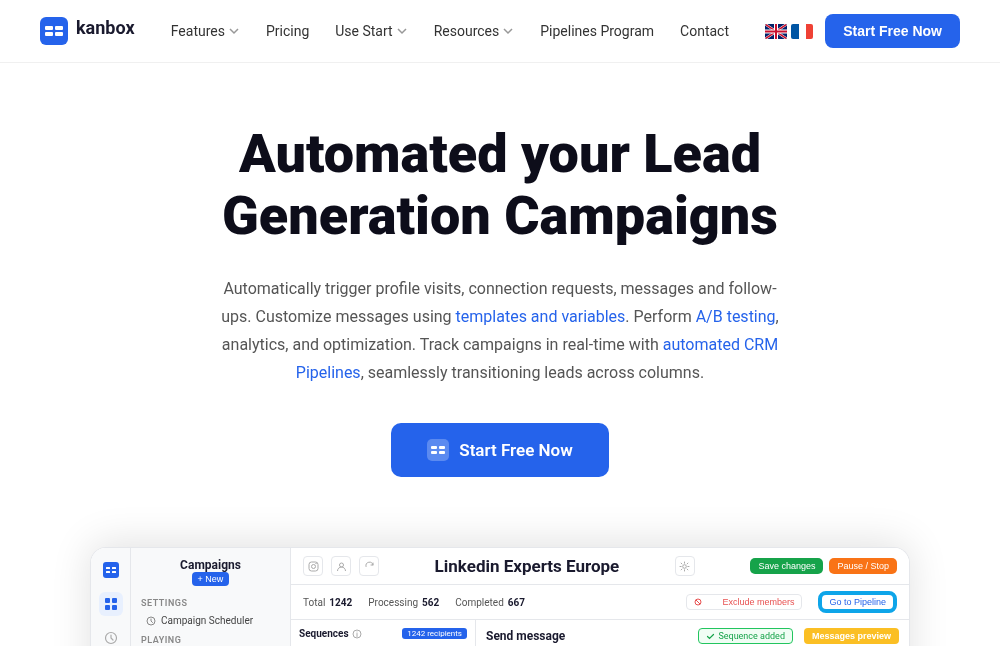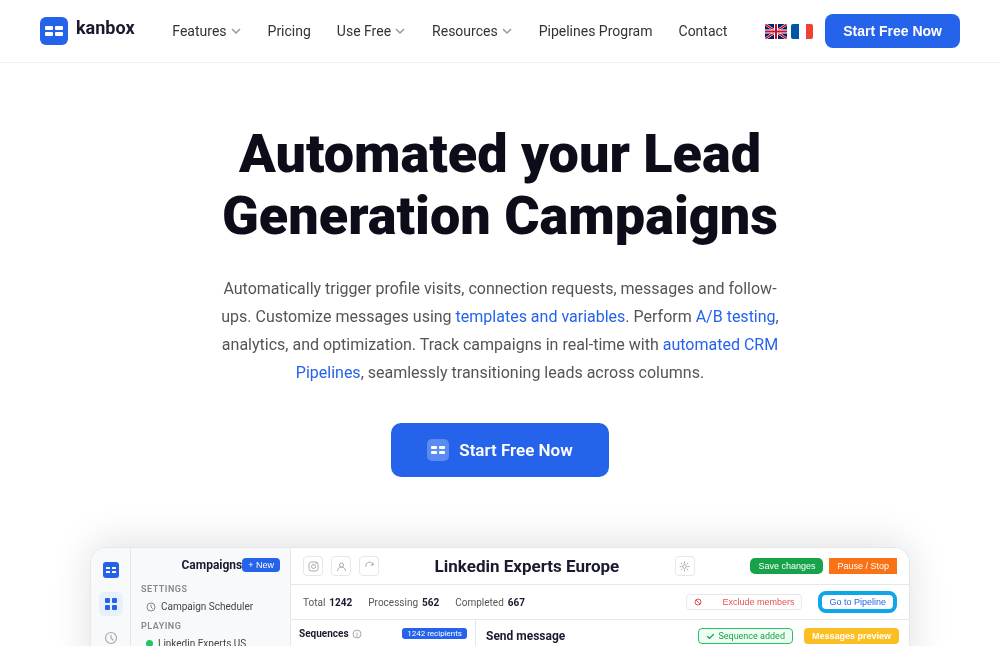--- a/index.html
+++ b/index.html
@@ -185,22 +185,23 @@
     
     .db-left-panel {
       width: 160px;
       background: #f8f9fa;
       border-right: 1px solid #e5e7eb;
       padding: 10px 0;
     }
     .db-panel-header {
       display: flex;
       align-items: center;
-      justify-content: flex-end;
+      justify-content: space-between;
       padding: 0 10px 8px;
+      flex-direction: column;
     }
     .db-panel-title {
       font-size: 12px;
       font-weight: 700;
       color: #1a1a2e;
     }
     .db-new-btn {
       background: #2563eb;
       color: #fff;
       border: none;
@@ -266,21 +267,21 @@
       border: none;
       border-radius: 5px;
       font-size: 9px;
       padding: 3px 8px;
       cursor: pointer;
     }
     .db-btn-orange {
       background: #f97316;
       color: #fff;
       border: none;
-      border-radius: 0;
+      border-radius: 5px;
       font-size: 9px;
       padding: 3px 8px;
       cursor: pointer;
     }
     .db-topbar-icons {
       display: flex;
       gap: 8px;
       align-items: center;
     }
     .db-topbar-icon {
@@ -441,21 +442,21 @@
     <a class="nav-link">
       <span>Features</span>
       <svg class="nav-link-chevron" viewBox="0 0 12 12">
           <path d="M2 4l4 4 4-4" stroke="#555" stroke-width="1.5" fill="none"></path>
         </svg>
     </a>
     <a class="nav-link">
       <span>Pricing</span>
     </a>
     <a class="nav-link">
-      <span>Use Free</span>
+      <span>Use Start</span>
       <svg class="nav-link-chevron" viewBox="0 0 12 12">
           <path d="M2 4l4 4 4-4" stroke="#555" stroke-width="1.5" fill="none"></path>
         </svg>
     </a>
     <a class="nav-link">
       <span>Resources</span>
       <svg class="nav-link-chevron" viewBox="0 0 12 12">
           <path d="M2 4l4 4 4-4" stroke="#555" stroke-width="1.5" fill="none"></path>
         </svg>
     </a>

